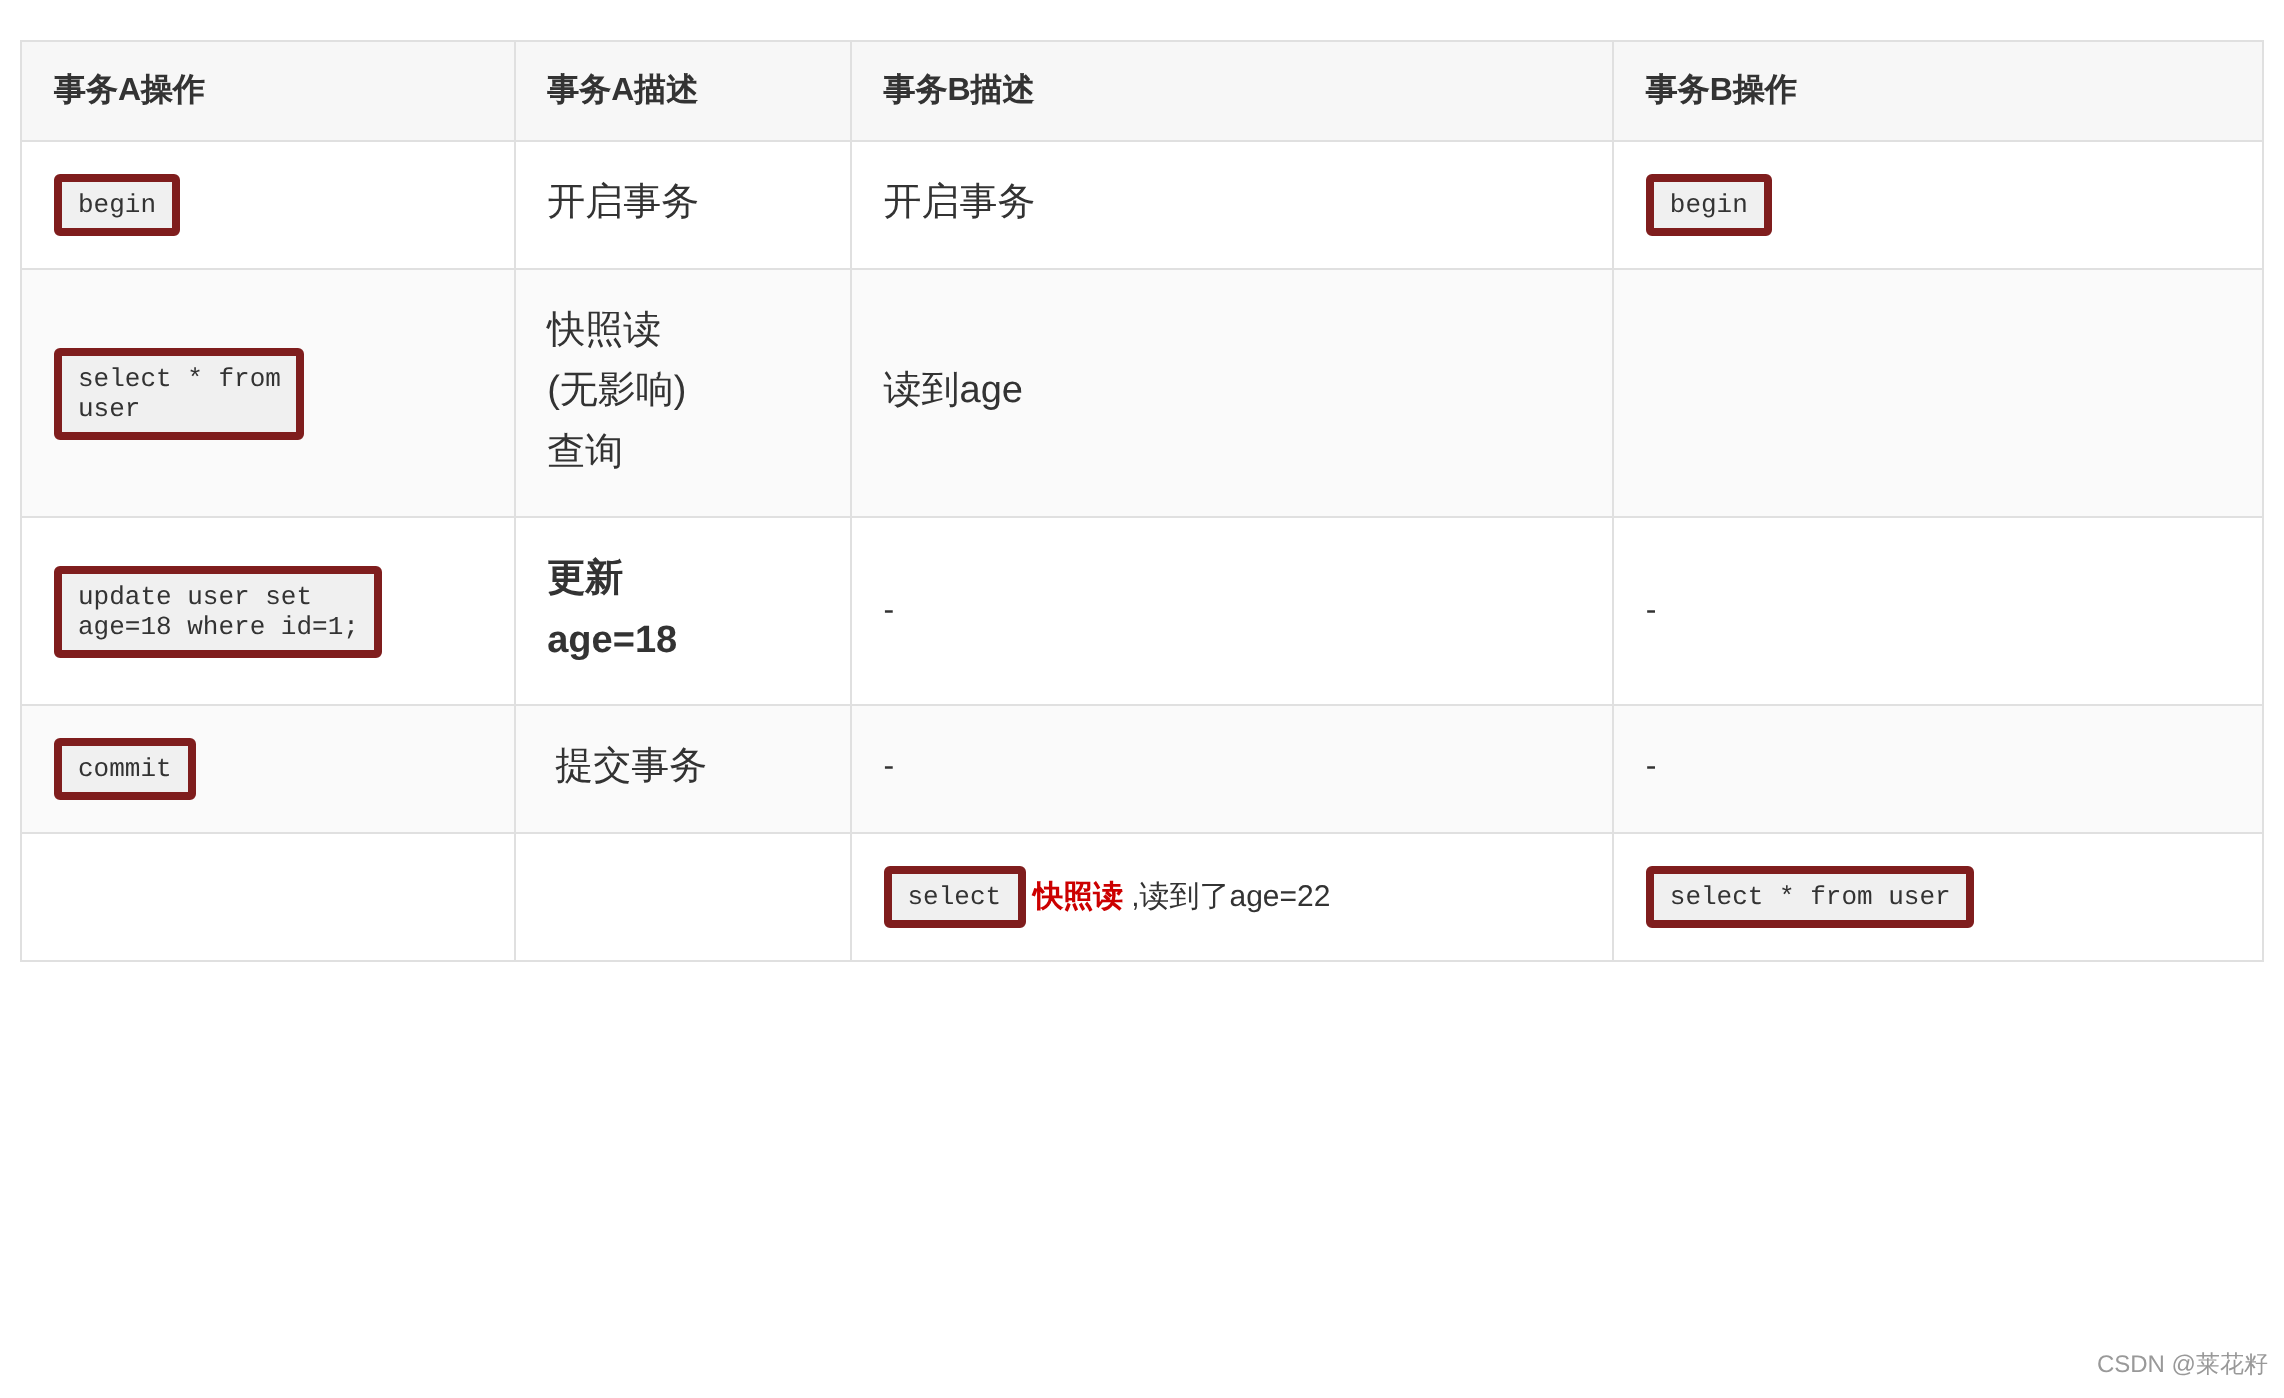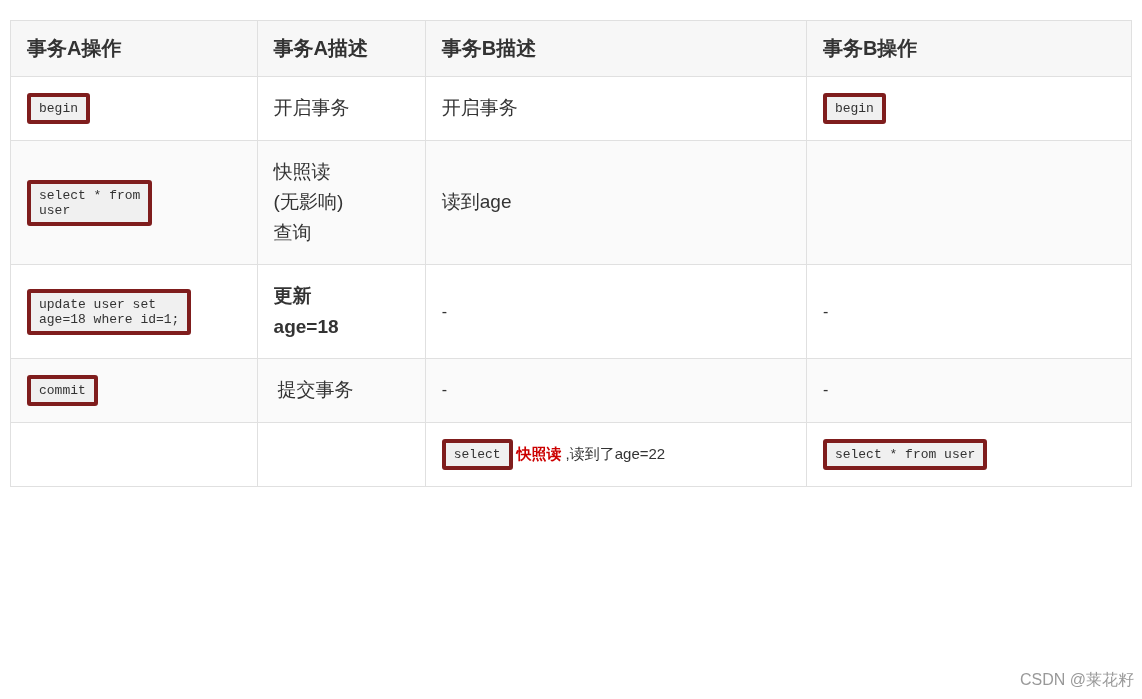--- a/index.html
+++ b/index.html
@@ -24,21 +24,21 @@
 
     table {
       width: 100%;
       border-collapse: collapse;
       table-layout: fixed;
     }
 
     th {
       background: #f7f7f7;
       font-weight: bold;
-      font-size: 20px;
+      font-size: 16px;
       padding: 14px 16px;
       text-align: left;
       border: 1px solid #e0e0e0;
       vertical-align: top;
     }
 
     td {
       padding: 16px 16px;
       border: 1px solid #e0e0e0;
       vertical-align: middle;
@@ -79,21 +79,21 @@
 
     .col-a-op { width: 22%; }
     .col-a-desc { width: 15%; }
     .col-b-desc { width: 34%; }
     .col-b-op { width: 29%; }
 
     .watermark {
       position: fixed;
       bottom: 8px;
       right: 8px;
-      font-size: 16px;
+      font-size: 12px;
       color: #999;
     }
 
     .cell-mixed {
       vertical-align: middle;
     }
 
     .b-desc-row5 {
       display: flex;
       align-items: center;

